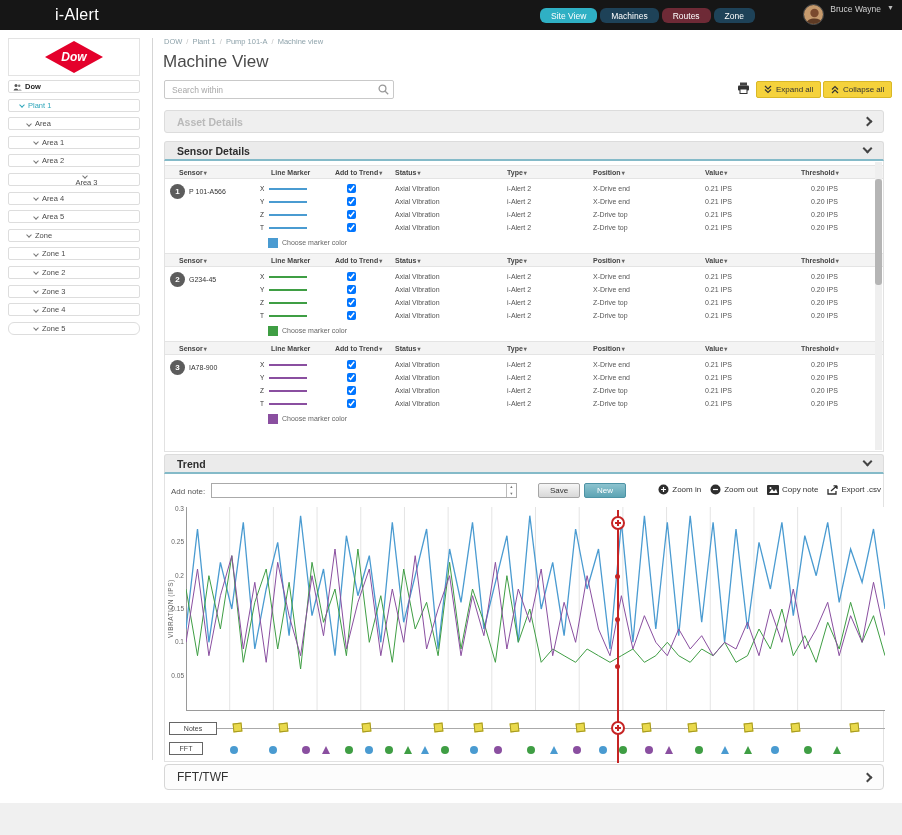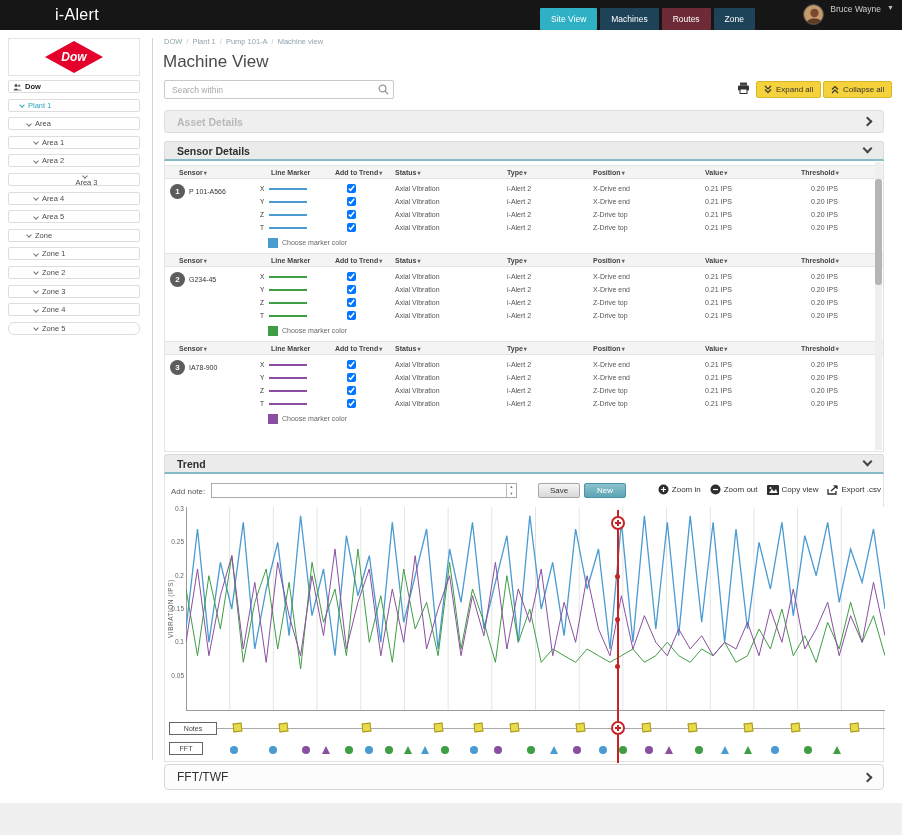--- a/index.html
+++ b/index.html
@@ -2,21 +2,21 @@
 <html><head>
 <meta charset="utf-8">
 <style>
 *{margin:0;padding:0;box-sizing:border-box}
 html,body{width:902px;height:835px}
 body{font-family:"Liberation Sans",sans-serif;background:#fff;position:relative;overflow:hidden;font-size:8px;color:#333}
 
 #topbar{position:absolute;left:0;top:0;width:902px;height:30px;background:#161616}
 #brand{position:absolute;left:55px;top:6px;color:#fff;font-size:16px;letter-spacing:.3px}
 #topnav{position:absolute;left:540px;top:8px;display:flex;gap:3px}
-.navbtn{border:none;color:#fff;font-family:inherit;font-size:8.5px;height:22px;padding:0 11px;cursor:pointer;border-radius:1px;white-space:nowrap}
+.navbtn{border:none;color:#fff;font-family:inherit;font-size:8.5px;height:15px;padding:0 11px;cursor:pointer;border-radius:6px;white-space:nowrap}
 #user{position:absolute;right:8px;top:4px;display:flex;align-items:flex-start;gap:6px;cursor:pointer}
 #avatar{width:21px;height:21px;border-radius:50%;overflow:hidden;border:1px solid #555;flex:none}
 #username{color:#cfcfcf;font-size:8.5px}
 #user-caret{color:#bbb;font-size:7px}
 
 #logo-card{position:absolute;left:8px;top:38px;width:132px;height:38px;background:#fff;border:1px solid #e3e3e3;display:flex;align-items:center;justify-content:center}
 #dow-diamond{width:58px;height:32px;background:#e4002b;clip-path:polygon(50% 0,100% 50%,50% 100%,0 50%);display:flex;align-items:center;justify-content:center}
 #dow-diamond span{color:#fff;font-size:12px;font-weight:bold;font-style:italic}
 #tree{position:absolute;left:8px;top:80px;width:132px}
 .tree-item{height:13px;margin-bottom:5.6px;background:#fff;border:1px solid #ddd;border-radius:2px;display:flex;align-items:center;font-size:7.5px;color:#4a4a4a;cursor:pointer}
@@ -548,21 +548,21 @@
           <path d="M3 5.5h5" stroke="#fff" stroke-width="1.2"></path>
         </svg>
       <span>Zoom out</span>
     </div>
     <div class="tool">
       <svg width="12" height="10" viewBox="0 0 12 10">
           <rect width="12" height="10" rx="1" fill="#2e2e2e"></rect>
           <path d="M2 8l3-4 2 2.5L9 4l1.5 4Z" fill="#fff"></path>
           <circle cx="3.5" cy="3" r="1" fill="#fff"></circle>
         </svg>
-      <span>Copy view</span>
+      <span>Copy note</span>
     </div>
     <div class="tool">
       <svg width="11" height="10" viewBox="0 0 11 10">
           <path d="M1 4v5h8V6" fill="none" stroke="#2e2e2e" stroke-width="1.3"></path>
           <path d="M4 6L10 .8M10 .8H6.5M10 .8V4" stroke="#2e2e2e" stroke-width="1.3" fill="none"></path>
         </svg>
       <span>Export .csv</span>
     </div>
   </div>
 

